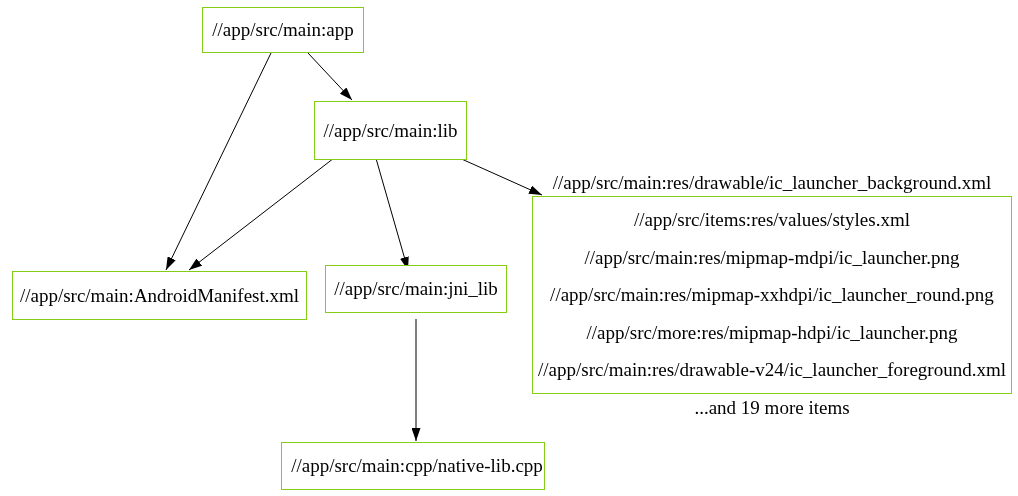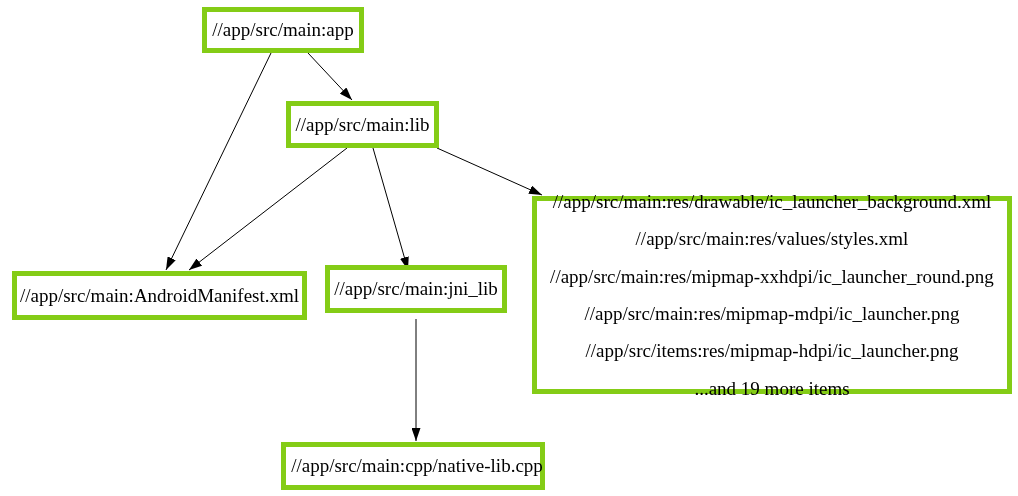--- a/index.html
+++ b/index.html
@@ -21,30 +21,30 @@
     left: 0;
     top: 0;
     width: 1018px;
     height: 496px;
     pointer-events: none;
   }
   .node {
     position: absolute;
     box-sizing: border-box;
     background: #ffffff;
-    border: 5px solid #84cc16;
+    border: 1px solid #84cc16;
     display: flex;
     align-items: center;
     justify-content: center;
     font-size: 19px;
     white-space: nowrap;
     text-align: center;
   }
   .node-app      { left: 202px; top: 7px;   width: 162px; height: 46px; }
-  .node-lib      { left: 286px; top: 101px; width: 153px; height: 47px; }
+  .node-lib      { left: 314px; top: 101px; width: 153px; height: 59px; }
   .node-manifest { left: 12px;   top: 271px; width: 295px; height: 49px; }
   .node-jni      { left: 325px; top: 265px; width: 182px; height: 48px; }
   .node-native   { left: 281px; top: 442px; width: 264px; height: 48px; padding-left: 8px; }
   .node-res {
     left: 532px; top: 196px; width: 480px; height: 198px;
     flex-direction: column;
     justify-content: center;
     gap: 18px;
   }
   .res-line {
@@ -82,24 +82,25 @@
   <div class="node node-manifest">
     <span>//app/src/main:AndroidManifest.xml</span>
   </div>
 
   <div class="node node-jni">
     <span>//app/src/main:jni_lib</span>
   </div>
 
   <div class="node node-res">
     <div class="res-line">//app/src/main:res/drawable/ic_launcher_background.xml</div>
-    <div class="res-line">//app/src/main:res/values/styles.xml</div>
+    <div class="res-line">//app/src/items:res/values/styles.xml</div>
+    <div class="res-line">//app/src/main:res/mipmap-mdpi/ic_launcher.png</div>
     <div class="res-line">//app/src/main:res/mipmap-xxhdpi/ic_launcher_round.png</div>
-    <div class="res-line">//app/src/main:res/mipmap-mdpi/ic_launcher.png</div>
-    <div class="res-line">//app/src/items:res/mipmap-hdpi/ic_launcher.png</div>
+    <div class="res-line">//app/src/more:res/mipmap-hdpi/ic_launcher.png</div>
+    <div class="res-line">//app/src/main:res/drawable-v24/ic_launcher_foreground.xml</div>
     <div class="res-line">...and 19 more items</div>
   </div>
 
   <div class="node node-native">
     <span>//app/src/main:cpp/native-lib.cpp</span>
   </div>
 
 </div>
 
 </body></html>

